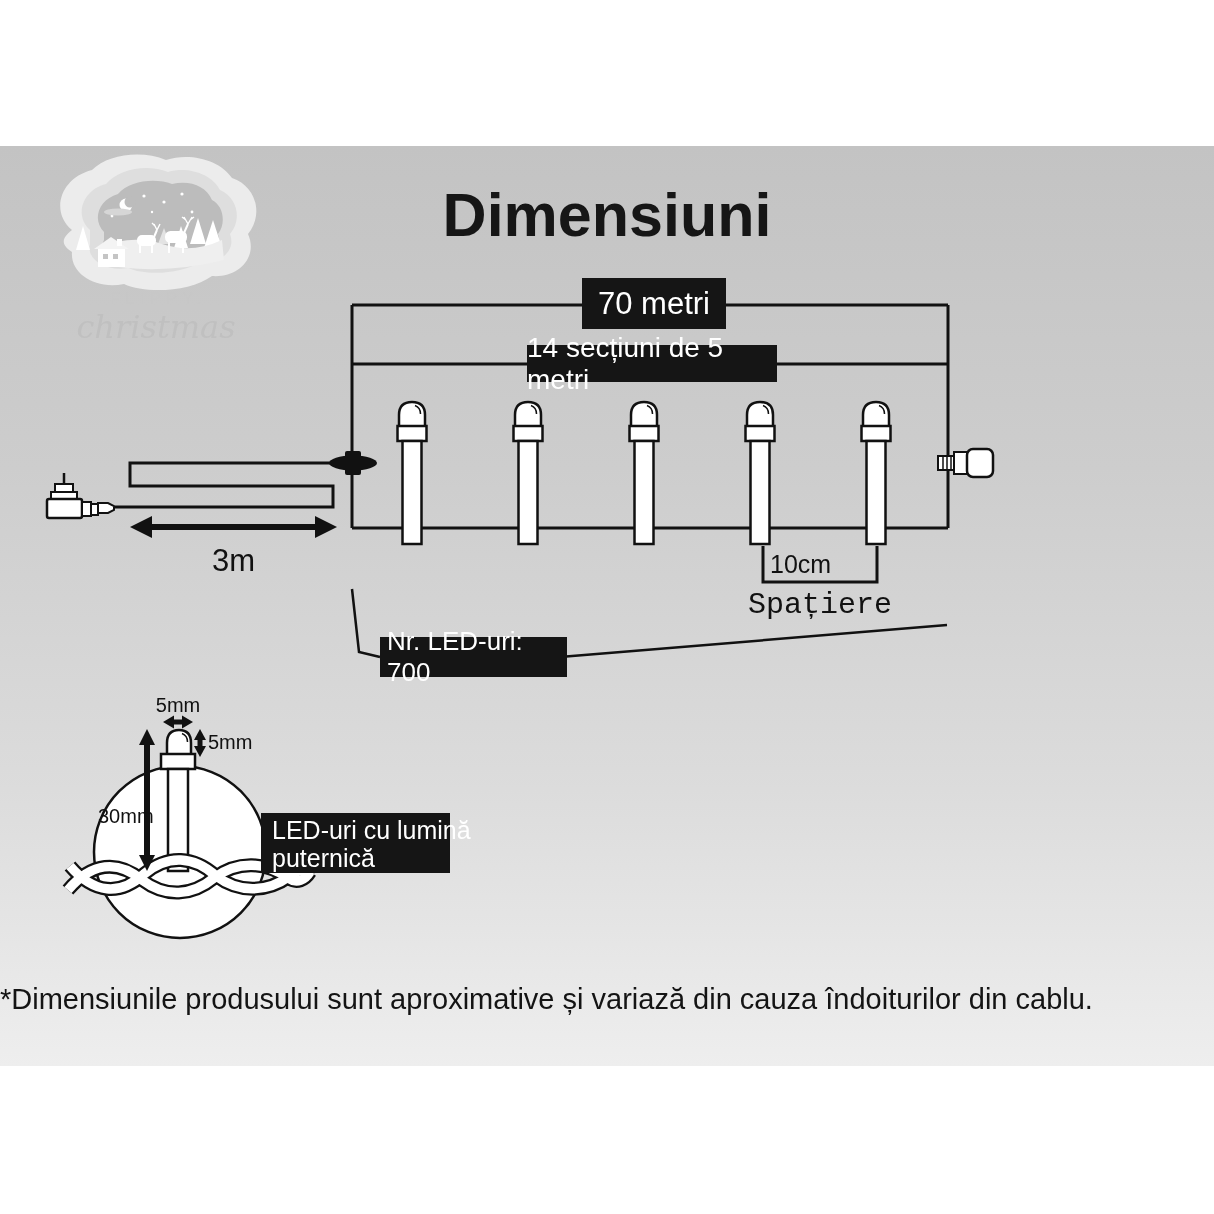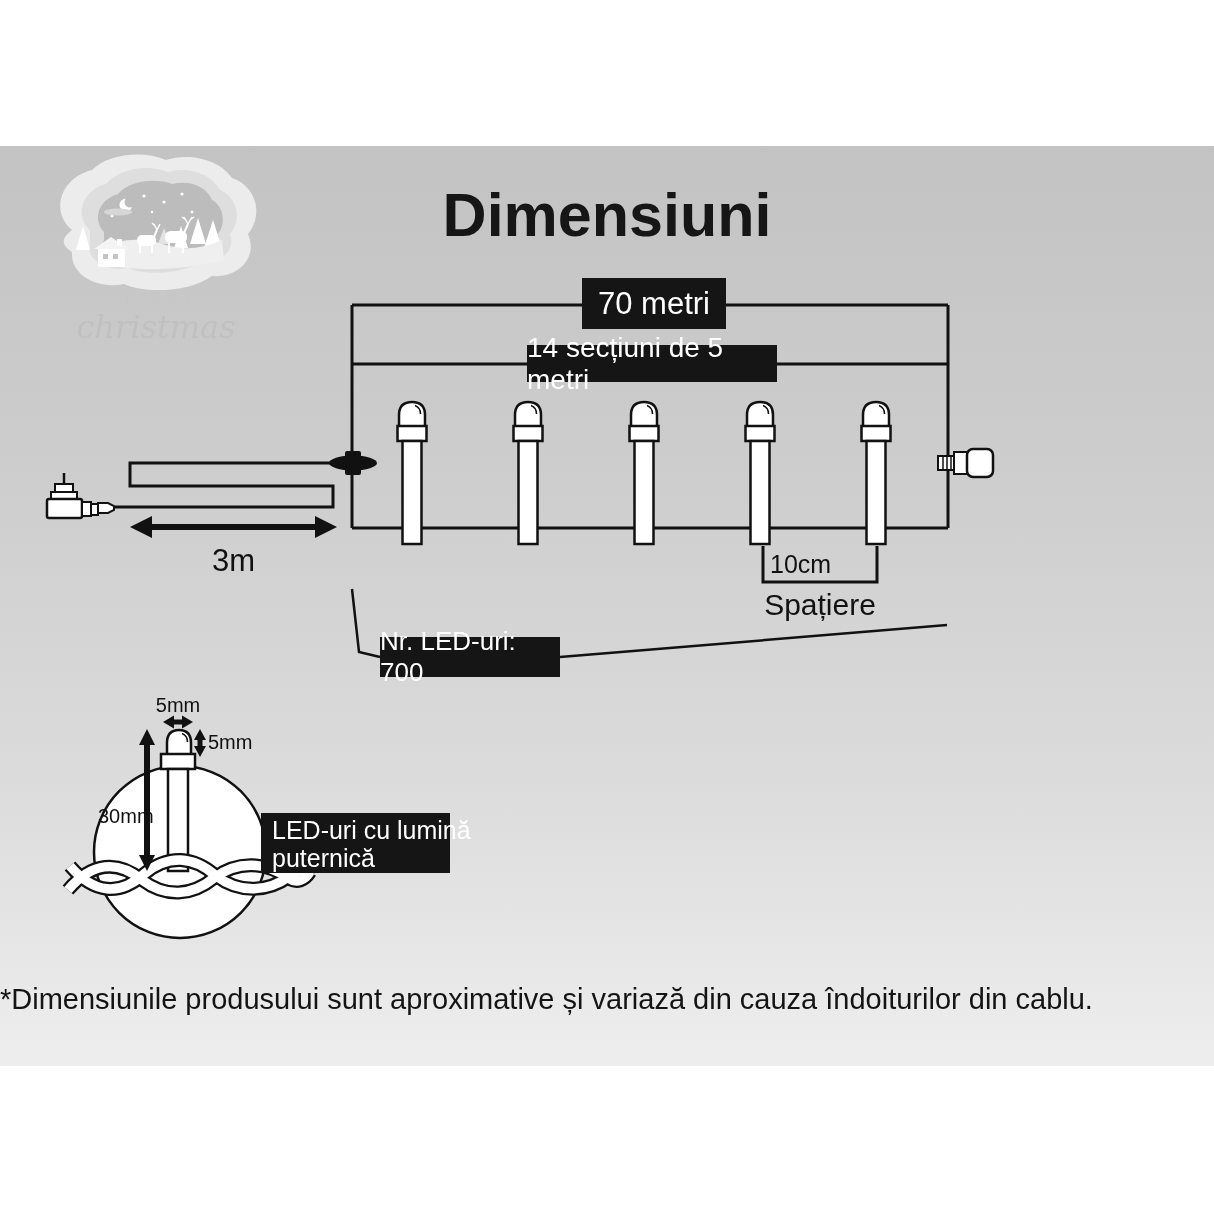--- a/index.html
+++ b/index.html
@@ -12,29 +12,29 @@
               background:linear-gradient(180deg,#c3c3c3 0%,#cdcdcd 35%,#dcdcdc 70%,#eeeeee 100%);}
   svg{display:block}
   .overlay{position:absolute;left:0;top:0;width:1214px;height:1214px;z-index:2;}
   .logo-wrap{position:absolute;left:40px;top:152px;width:230px;height:205px;z-index:3;}
   .lbl{position:absolute;z-index:4;}
   .title{left:0;top:180px;width:1214px;text-align:center;font-size:61px;font-weight:600;
          letter-spacing:0px;color:#161616;}
   .blackbox{background:#151515;color:#ffffff;display:flex;align-items:center;justify-content:center;}
   .box-70{left:574px;top:278px;width:144px;height:51px;font-size:31px;margin-left:8px;}
   .box-14{left:527px;top:345px;width:250px;height:37px;font-size:28px;}
-  .box-count{left:380px;top:637px;width:180px;height:40px;font-size:26px;}
+  .box-count{left:380px;top:637px;width:180px;height:40px;font-size:26px;padding-left:7px;}
   .box-connect{left:1022px;top:419px;width:147px;height:91px;font-size:24px;line-height:30px;
                display:block;padding:5px 0 0 11px;box-sizing:border-box;}
   .box-callout{left:261px;top:813px;width:189px;height:60px;font-size:25px;line-height:28px;
                display:block;padding:3px 16px 0 11px;box-sizing:border-box;}
   .box-connect div,.box-callout div{white-space:nowrap;}
   .m5{left:186px;top:543px;width:95px;text-align:center;font-size:31px;}
   .cm10{left:770px;top:550px;width:100px;font-size:25px;}
-  .spatiere{left:745px;top:588px;width:150px;text-align:center;font-size:30px;}
+  .spatiere{left:745px;top:588px;width:150px;text-align:center;font-size:30px;font-family:Liberation Mono, monospace;}
   .led-heading{left:62px;top:656px;font-size:33px;}
   .mm5-top{left:150px;top:694px;width:56px;text-align:center;font-size:20px;}
   .mm5-side{left:208px;top:731px;font-size:20px;}
   .mm30{left:98px;top:805px;font-size:20px;}
   .footnote{left:0;top:983px;width:1214px;text-align:left;font-size:29px;color:#141414;}
 </style>
 </head>
 <body>
 
 <div class="canvas">

